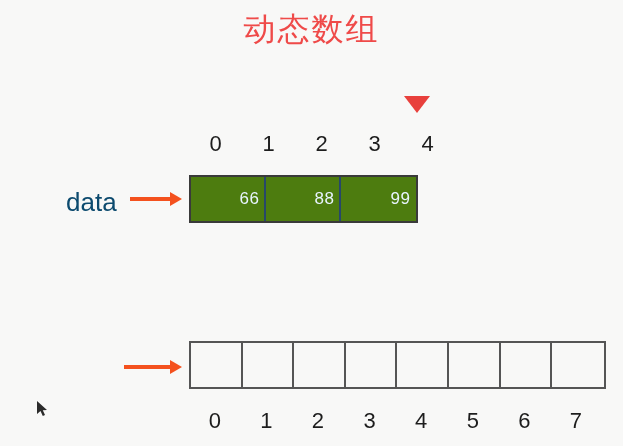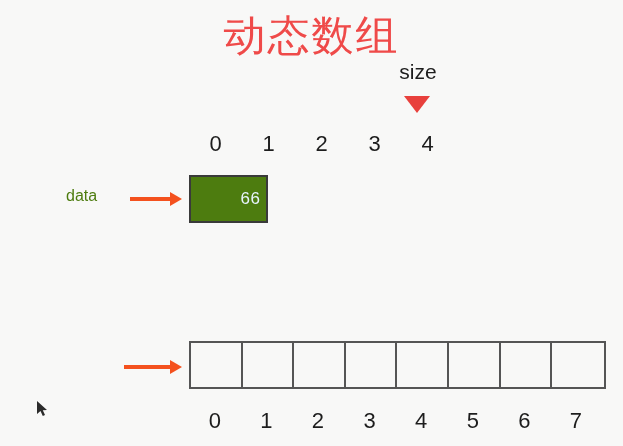--- a/index.html
+++ b/index.html
@@ -22,21 +22,21 @@
   }
 
   
   .title {
     position: absolute;
     left: 0;
     top: 8px;
     width: 623px;
     text-align: center;
     color: #ef4a49;
-    font-size: 42px;
+    font-size: 32px;
     font-weight: 500;
     letter-spacing: 2px;
     font-family: "DejaVu Sans", "Liberation Sans", sans-serif;
   }
 
   
   .size-label {
     position: absolute;
     left: 388px;
     top: 60px;
@@ -121,22 +121,22 @@
     height: 100%;
     box-sizing: border-box;
     background: transparent;
     border-right: 2px solid #555;
   }
   #newdata-array .cell:last-child { border-right: none; }
 
   
   .var-label {
     position: absolute;
-    font-size: 16px;
-    color: #4d7c0f;
+    font-size: 26px;
+    color: #0c4a6e;
     white-space: nowrap;
   }
   #data-label  { left: 66px;  top: 187px; }
   #newdata-label { left: 20px; top: 355px; }
 
   .ptr-arrow {
     position: absolute;
     height: 14px;
   }
   .ptr-arrow .shaft {
@@ -193,39 +193,40 @@
     height: 18px;
   }
 </style>
 </head>
 <body>
 
 <div id="stage">
 
   <div class="title">动态数组</div>
 
-  <div class="size-label">size</div>
   <div class="size-arrow"></div>
 
   <div class="idx-row" id="top-index">
     <div class="idx">0</div>
     <div class="idx">1</div>
     <div class="idx">2</div>
     <div class="idx">3</div>
     <div class="idx">4</div>
   </div>
 
   <div class="var-label" id="data-label">data</div>
   <div class="ptr-arrow" id="data-arrow">
     <div class="shaft"></div>
     <div class="head"></div>
   </div>
 
   <div class="array" id="data-array">
     <div class="cell">66</div>
+    <div class="cell">88</div>
+    <div class="cell">99</div>
   </div>
 
 
   <div class="ptr-arrow" id="newdata-arrow">
     <div class="shaft"></div>
     <div class="head"></div>
   </div>
 
   <div class="array" id="newdata-array">
     <div class="cell"></div>

